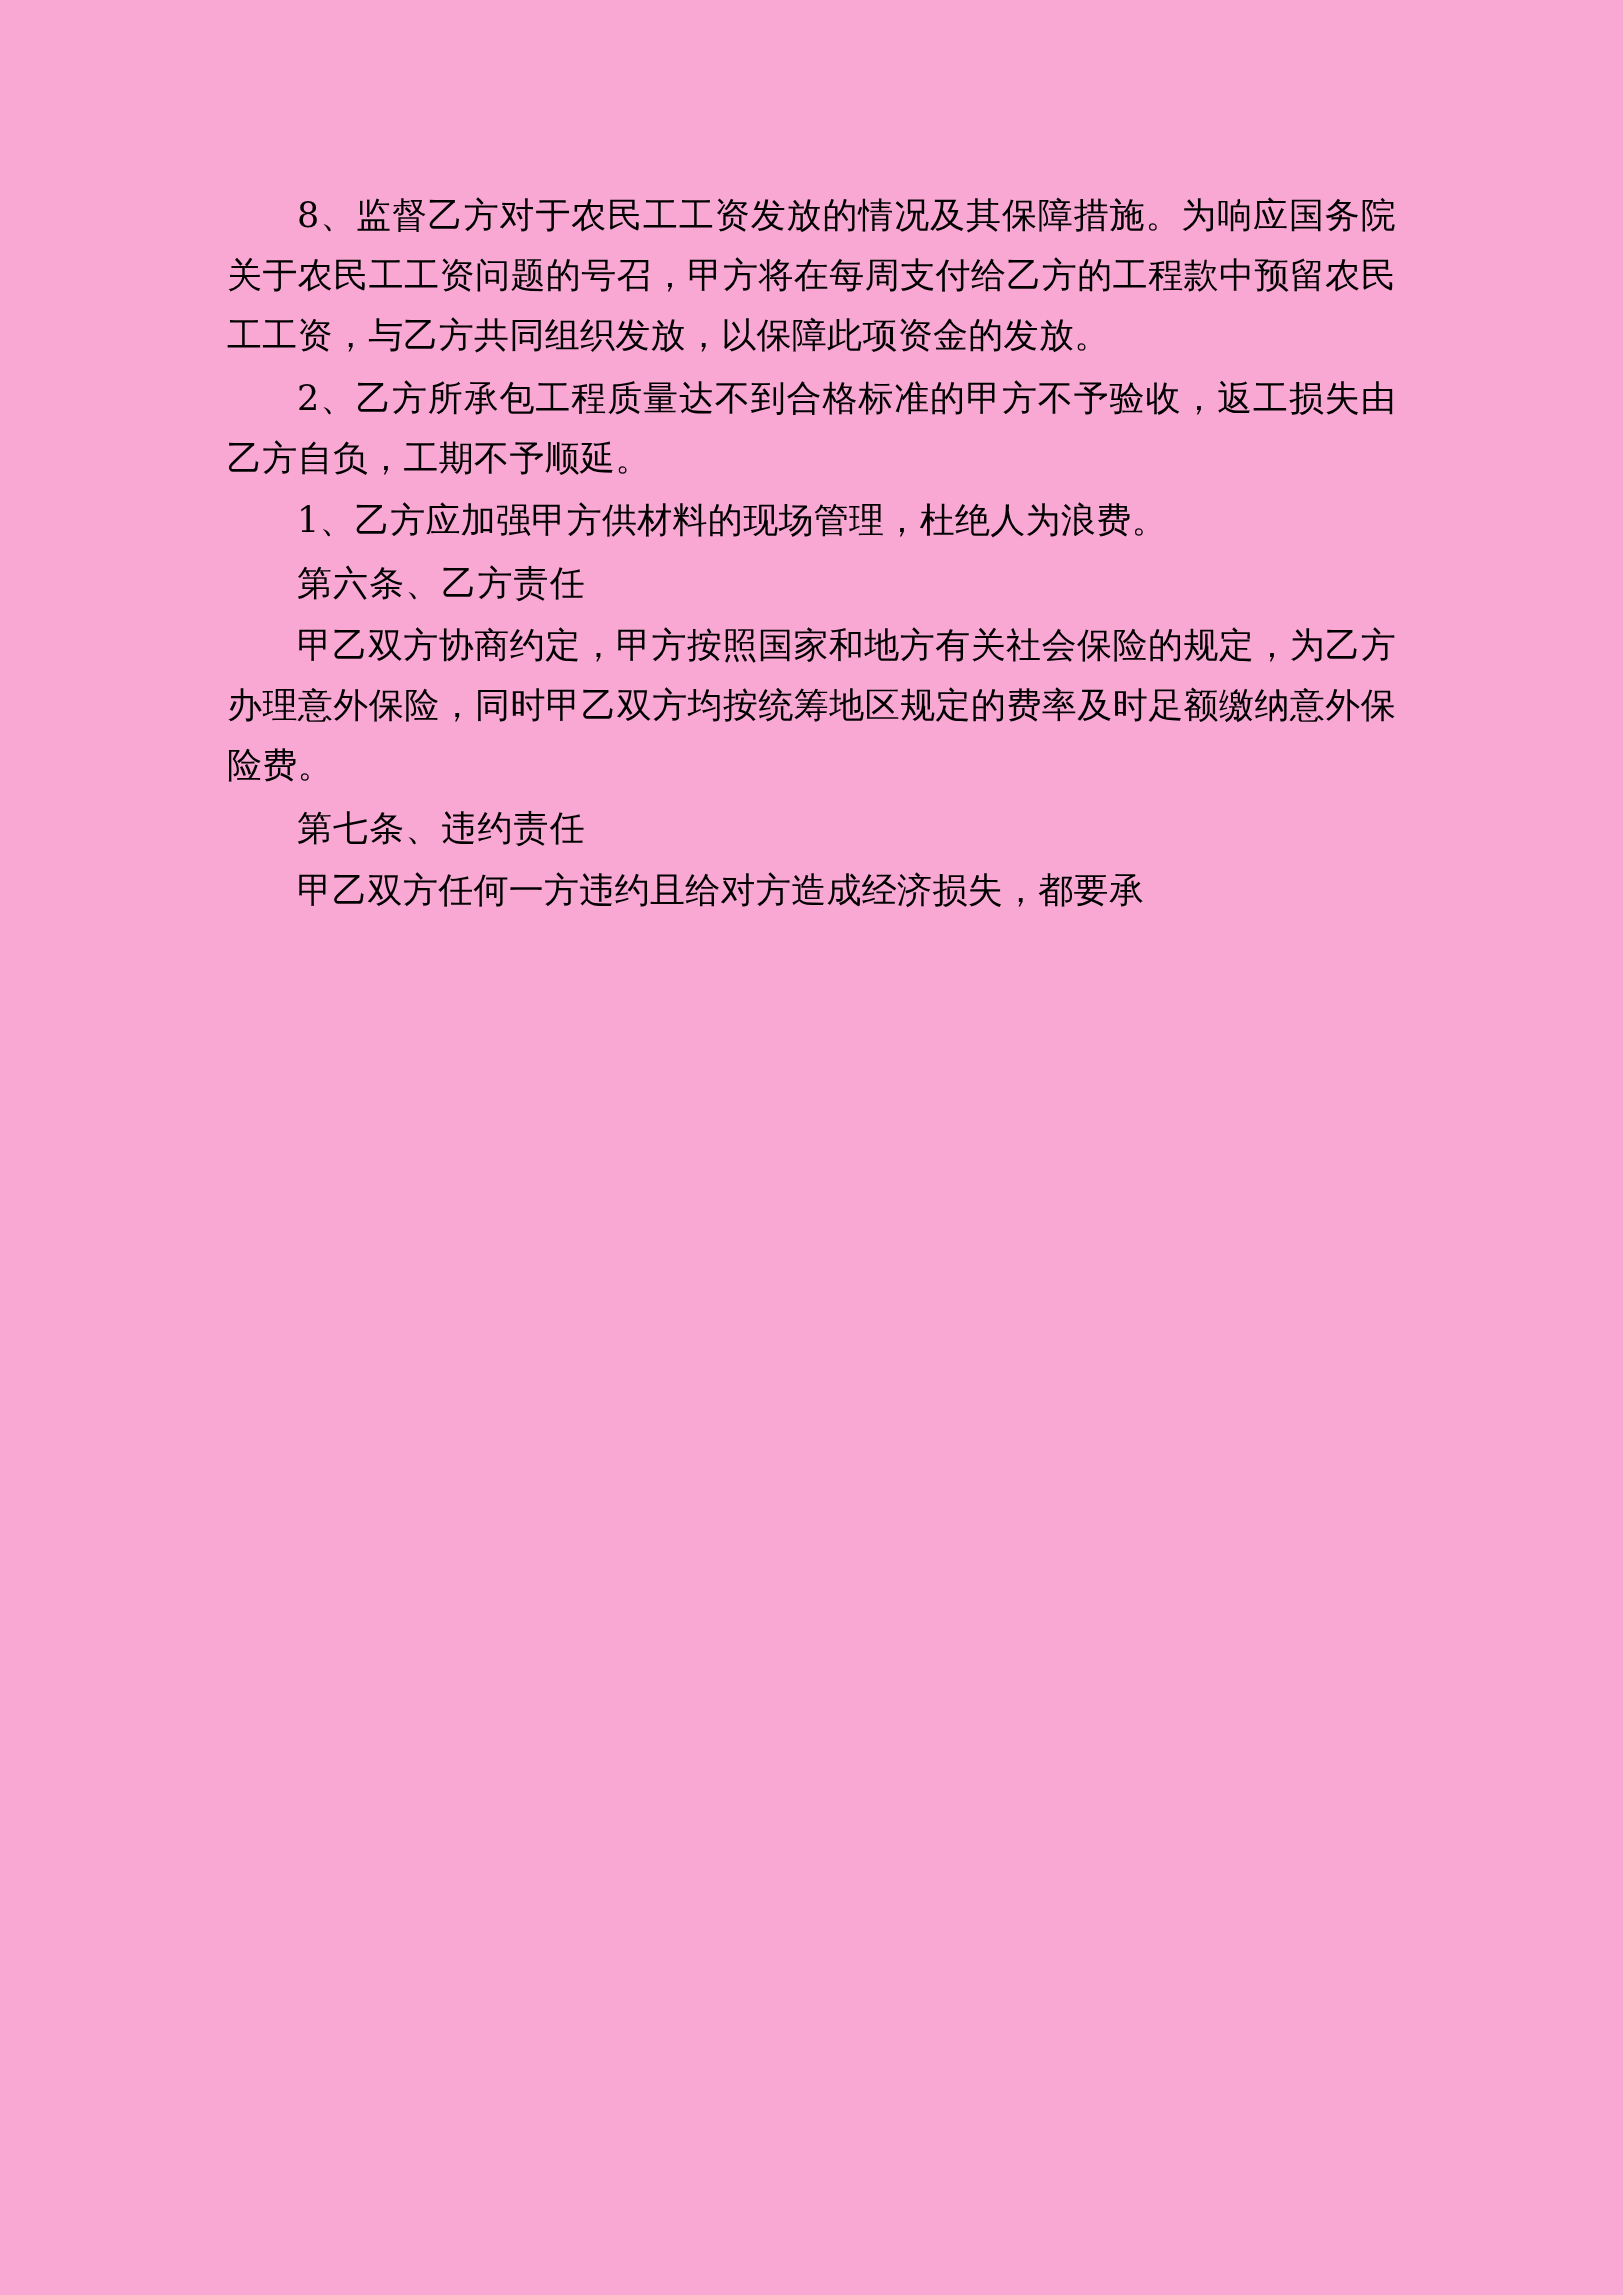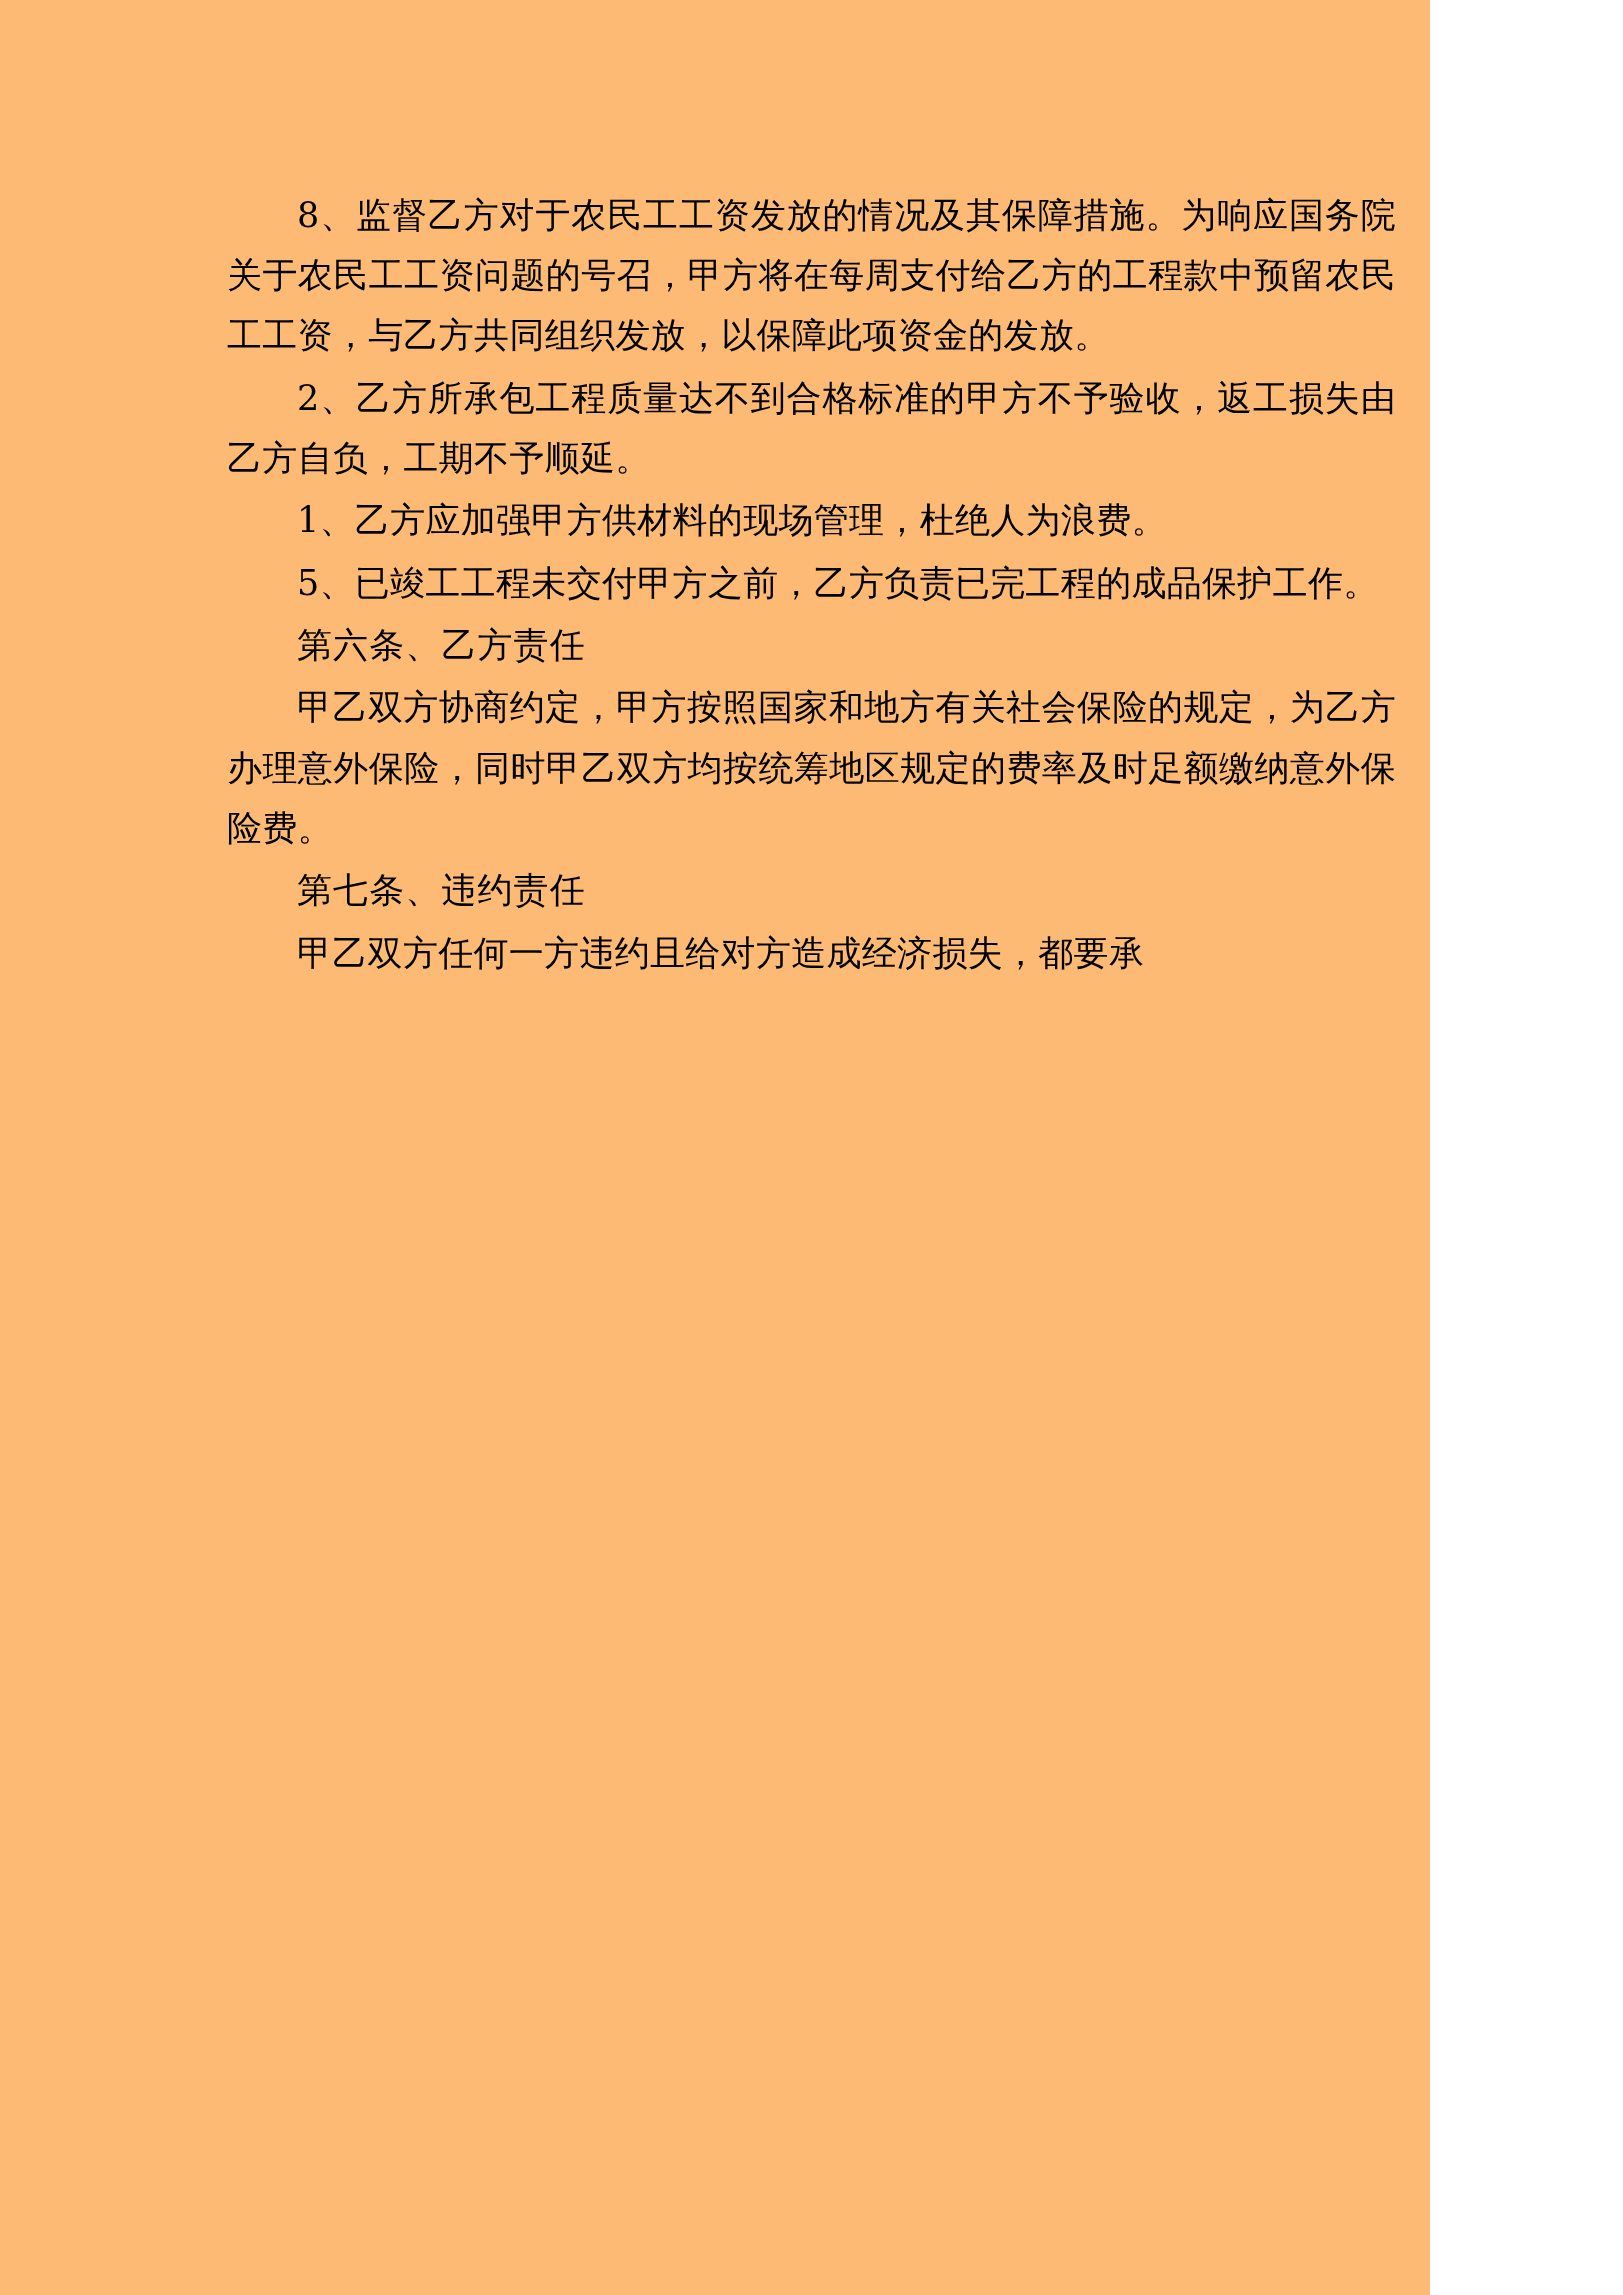--- a/index.html
+++ b/index.html
@@ -4,23 +4,23 @@
 <style>
   html, body {
     margin: 0;
     padding: 0;
     background: #ffffff;
   }
   body {
     font-family: "DejaVu Serif", "Liberation Serif", serif;
   }
   .page {
-    width: 1430px;
+    width: 1623px;
     height: 2295px;
-    background: #fdba74;
+    background: #f9a8d4;
     position: relative;
     box-sizing: border-box;
     overflow: hidden;
     padding-left: 40px;
   }
   .doc-body {
     position: absolute;
     left: 227px;
     top: 185px;
     width: 1169px;
@@ -57,21 +57,20 @@
 
     <p class="para indent">8、监督乙方对于农民工工资发放的情况及其保障措施。为响应国务院关于农民工工资问题的号召，甲方将在每周支付给乙方的工程款中预留农民工工资，与乙方共同组织发放，以保障此项资金的发放。</p>
 
 
 
     <p class="para indent">2、乙方所承包工程质量达不到合格标准的甲方不予验收，返工损失由乙方自负，工期不予顺延。</p>
 
     <p class="para indent">1、乙方应加强甲方供材料的现场管理，杜绝人为浪费。</p>
 
 
-    <p class="para indent">5、已竣工工程未交付甲方之前，乙方负责已完工程的成品保护工作。</p>
 
     <p class="heading">第六条、乙方责任</p>
 
     <p class="para indent">甲乙双方协商约定，甲方按照国家和地方有关社会保险的规定，为乙方办理意外保险，同时甲乙双方均按统筹地区规定的费率及时足额缴纳意外保险费。</p>
 
     <p class="heading">第七条、违约责任</p>
 
     <p class="para indent">甲乙双方任何一方违约且给对方造成经济损失，都要承</p>
 
   </div>

